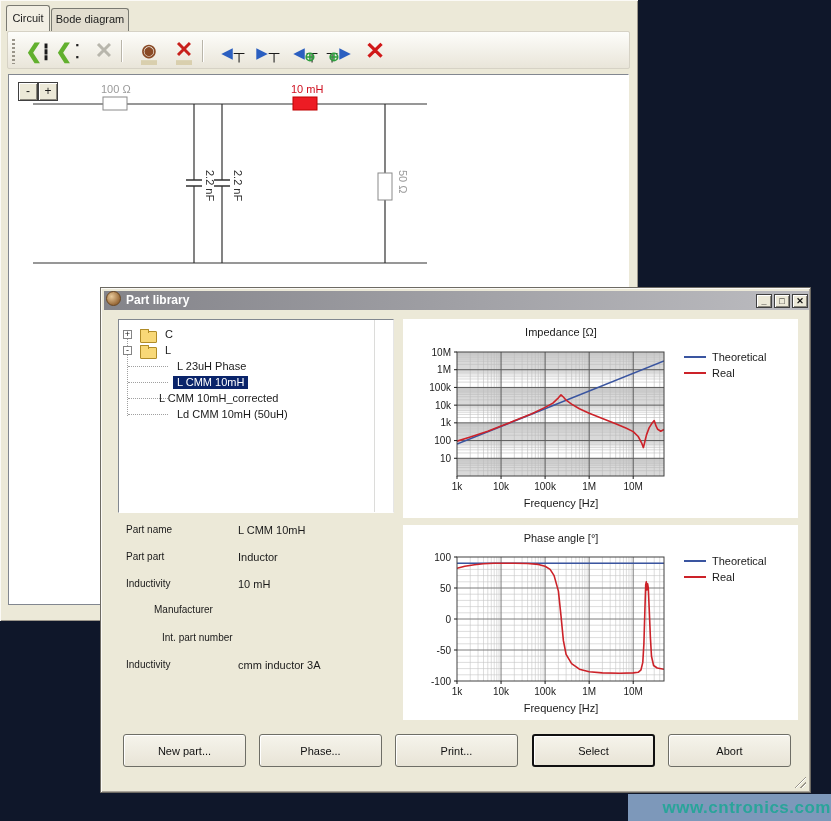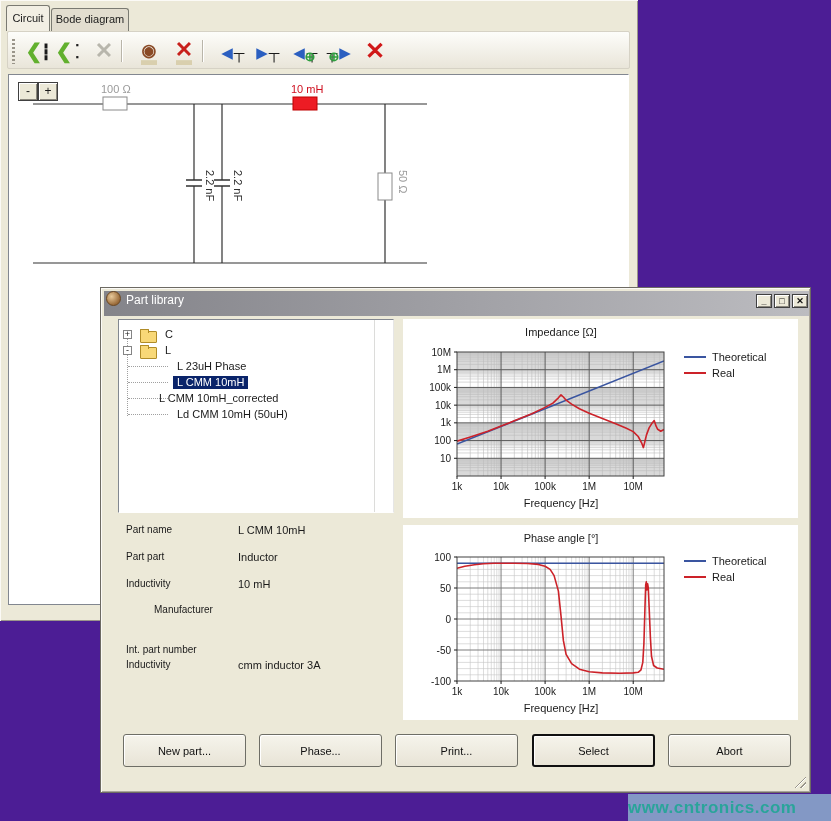--- a/index.html
+++ b/index.html
@@ -1,16 +1,16 @@
 <!DOCTYPE html>
 <html><head>
 <meta charset="utf-8">
 <style>
   html,body{margin:0;padding:0;background:#35363a;}
-  #screen{position:relative;width:831px;height:821px;background:#4c1d95;overflow:hidden;
+  #screen{position:relative;width:831px;height:821px;background:#0f172a;overflow:hidden;
           font-family:"Liberation Sans",sans-serif;color:#1a1a1a;}
   
   #main-window{position:absolute;left:0;top:0;width:638px;height:621px;background:#ece9d8;
     box-shadow:inset 1px 1px 0 #fbfaf6, inset -1px -1px 0 #9b968b;}
   .tab{position:absolute;box-sizing:border-box;border:1px solid #7a7a72;border-bottom:none;
     border-radius:3px 3px 0 0;font-size:11px;text-align:center;cursor:default;}
   #tab-circuit{left:6px;top:5px;width:44px;height:26px;background:#f2efe4;z-index:3;padding-top:6px;}
   #tab-bode{left:51px;top:8px;width:78px;height:23px;background:#e2ddcf;padding-top:4px;}
   #toolbar{position:absolute;left:7px;top:31px;width:623px;height:38px;
     background:linear-gradient(#fdfdfa,#e9e5d9);border:1px solid #d6d2c5;border-radius:2px;box-sizing:border-box;}
@@ -22,22 +22,22 @@
   .zoombtn{position:absolute;width:20px;height:19px;background:#ece9d8;font-size:12px;line-height:17px;
     text-align:center;border:1px solid #404040;box-shadow:inset 1px 1px 0 #fff,inset -1px -1px 0 #8a877d;
     box-sizing:border-box;cursor:default;}
   #canvas{position:absolute;left:8px;top:74px;width:621px;height:531px;background:#fff;
     border-top:1px solid #828790;border-left:1px solid #828790;border-right:1px solid #fff;border-bottom:1px solid #828790;box-sizing:border-box;}
   #circuit-svg{position:absolute;left:8px;top:74px;}
   
   #dialog{position:absolute;left:100px;top:287px;width:711px;height:506px;background:#ece9d8;
     border:1px solid #6d6a63;box-sizing:border-box;
     box-shadow:inset 1px 1px 0 #fbfaf6, inset -1px -1px 0 #a9a49a;}
-  #dialog-titlebar{position:absolute;left:3px;top:3px;width:705px;height:25px;
-    background:linear-gradient(to right,#84848a,#bcbcc0);color:#fff;font-size:12px;font-weight:normal;
+  #dialog-titlebar{position:absolute;left:3px;top:3px;width:705px;height:19px;
+    background:linear-gradient(to right,#84848a,#bcbcc0);color:#fff;font-size:12px;font-weight:bold;
     line-height:19px;padding-left:22px;box-sizing:border-box;}
   #dialog-title-icon{position:absolute;left:5px;top:3px;width:13px;height:13px;border-radius:50%;
     background:radial-gradient(circle at 35% 35%,#e8c99a,#9a6b3a 70%);border:1px solid #6a4620;}
   .winbtn{position:absolute;top:6px;width:16px;height:14px;background:#ece9d8;border:1px solid #404040;
     box-shadow:inset 1px 1px 0 #fff,inset -1px -1px 0 #8a877d;font-size:9px;font-weight:bold;
     text-align:center;line-height:12px;color:#111;box-sizing:border-box;cursor:default;}
   #tree-panel{position:absolute;left:17px;top:31px;width:276px;height:194px;background:#fff;
     border-top:1px solid #828790;border-left:1px solid #828790;border-right:1px solid #e6e6e6;border-bottom:1px solid #fff;
     box-sizing:border-box;font-size:11px;overflow:hidden;}
   #tree-inner-line{position:absolute;left:255px;top:0;width:1px;height:100%;background:#dcdcda;}
@@ -58,21 +58,21 @@
   .detail-value{position:absolute;left:137px;width:160px;font-size:11px;}
   .dlg-btn{position:absolute;top:446px;width:123px;height:33px;background:linear-gradient(#f6f4ec,#e8e4d6);
     border:1px solid #6e6e66;border-radius:3px;font-size:11px;font-family:"Liberation Sans",sans-serif;
     color:#111;box-shadow:inset 1px 1px 0 #fff;cursor:default;}
   .dlg-btn.default{border:2px solid #101010;}
   #resize-grip{position:absolute;right:4px;bottom:4px;width:13px;height:13px;
     background:repeating-linear-gradient(135deg,transparent 0 2px,#9a958a 2px 3px,#fff 3px 4px);
     clip-path:polygon(100% 0,100% 100%,0 100%);}
   
   #watermark{position:absolute;left:628px;top:794px;width:203px;height:27px;background:rgba(137,166,202,0.9);
-    color:#2aa49a;font-size:17px;font-weight:600;line-height:27px;text-align:left;letter-spacing:0.5px;}
+    color:#2aa49a;font-size:17px;font-weight:600;line-height:27px;text-align:right;letter-spacing:0.5px;}
   svg{font-family:"Liberation Sans",sans-serif;}
 </style>
 </head>
 <body>
 
 <div id="screen">
 
   <div id="main-window">
     <div class="tab" id="tab-circuit">Circuit</div>
     <div class="tab" id="tab-bode">Bode diagram</div>
@@ -445,21 +445,21 @@
 
     <div id="details">
         <div class="detail-label" style="top: 236px;">Part name</div>
         <div class="detail-value" style="top: 236px;">L CMM 10mH</div>
         <div class="detail-label" style="top: 263px;">Part part</div>
         <div class="detail-value" style="top: 263px;">Inductor</div>
         <div class="detail-label" style="top: 290px;">Inductivity</div>
         <div class="detail-value" style="top: 290px;">10 mH</div>
         <div class="detail-label" style="top: 316px; margin-left: 28px;">Manufacturer</div>
         <div class="detail-value" style="top: 316px;"></div>
-        <div class="detail-label" style="top: 356px;">Int. part number</div>
+        <div class="detail-label" style="top: 344px; margin-left: 36px;">Int. part number</div>
         <div class="detail-value" style="top: 344px;"></div>
         <div class="detail-label" style="top: 371px;">Inductivity</div>
         <div class="detail-value" style="top: 371px;">cmm inductor 3A</div>
       </div>
     <div id="dialog-buttons">
         <button class="dlg-btn" style="left: 22px;">New part...</button>
         <button class="dlg-btn" style="left: 158px;">Phase...</button>
         <button class="dlg-btn" style="left: 294px;">Print...</button>
         <button class="dlg-btn default" style="left: 431px;">Select</button>
         <button class="dlg-btn" style="left: 567px;">Abort</button>

